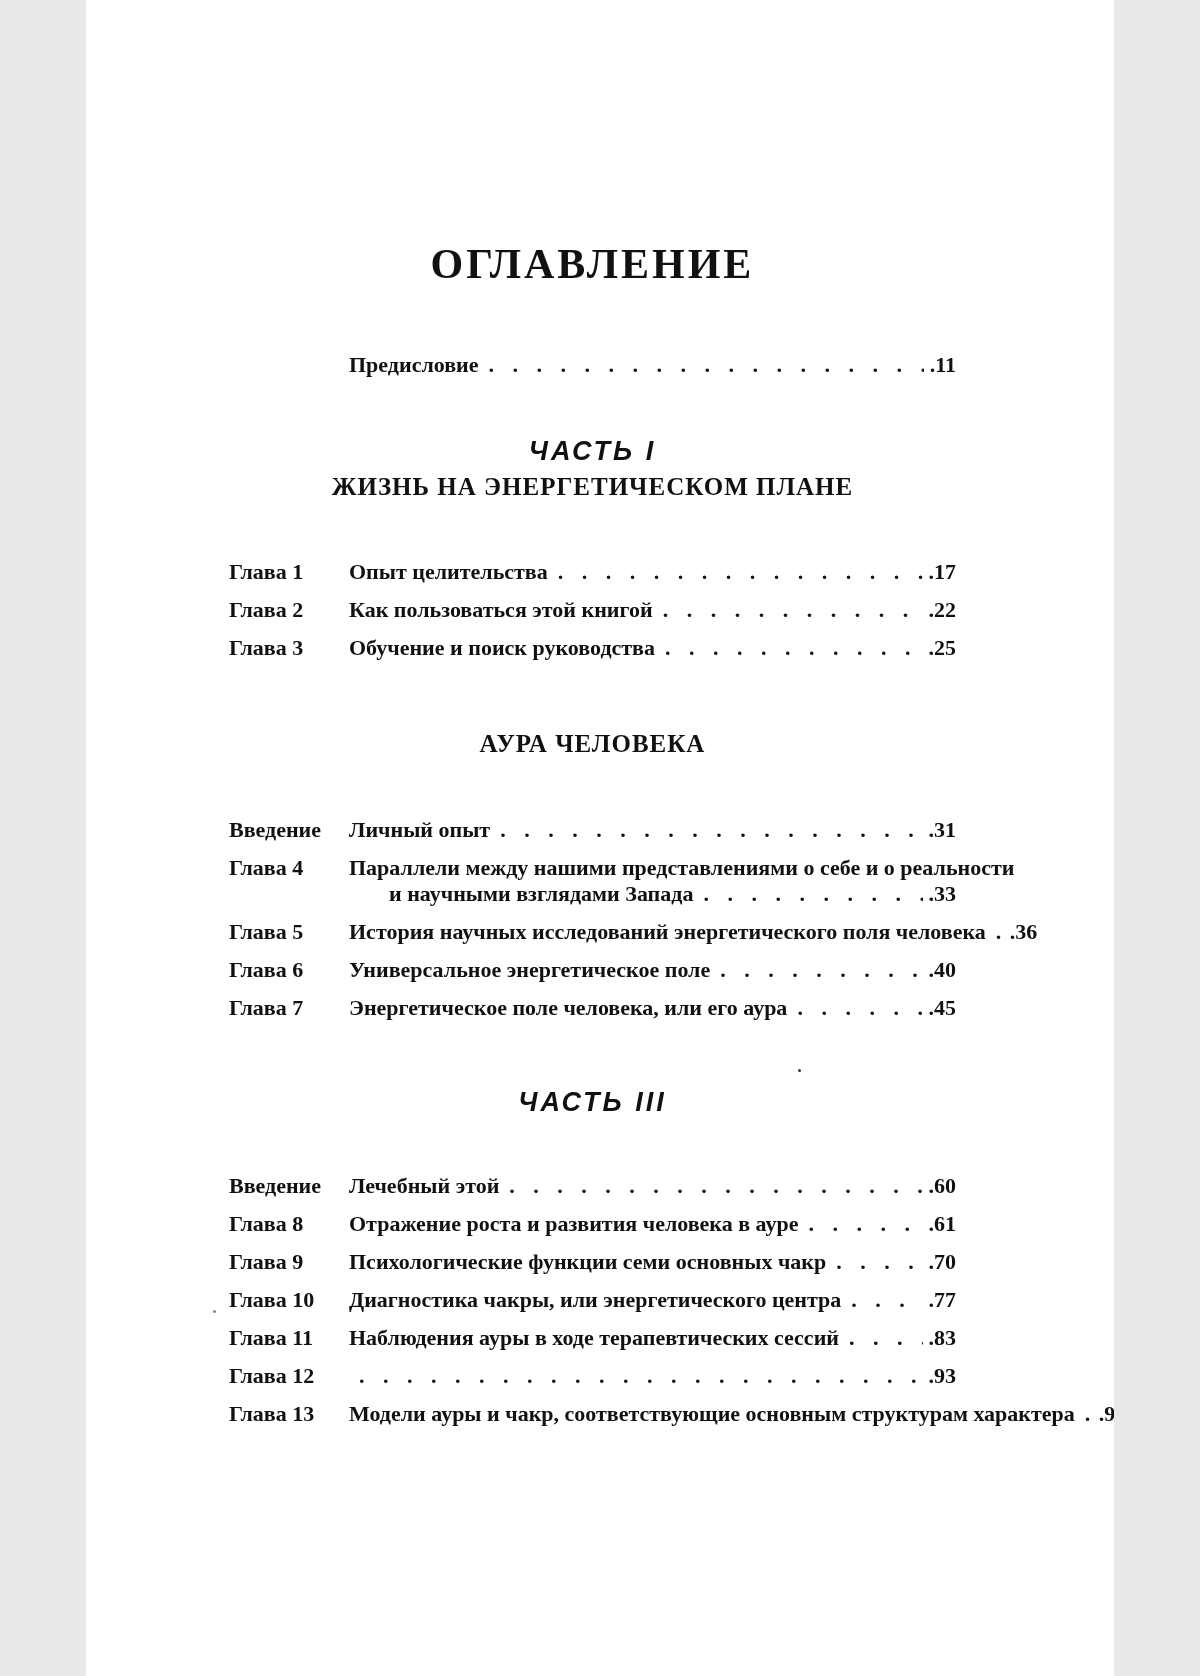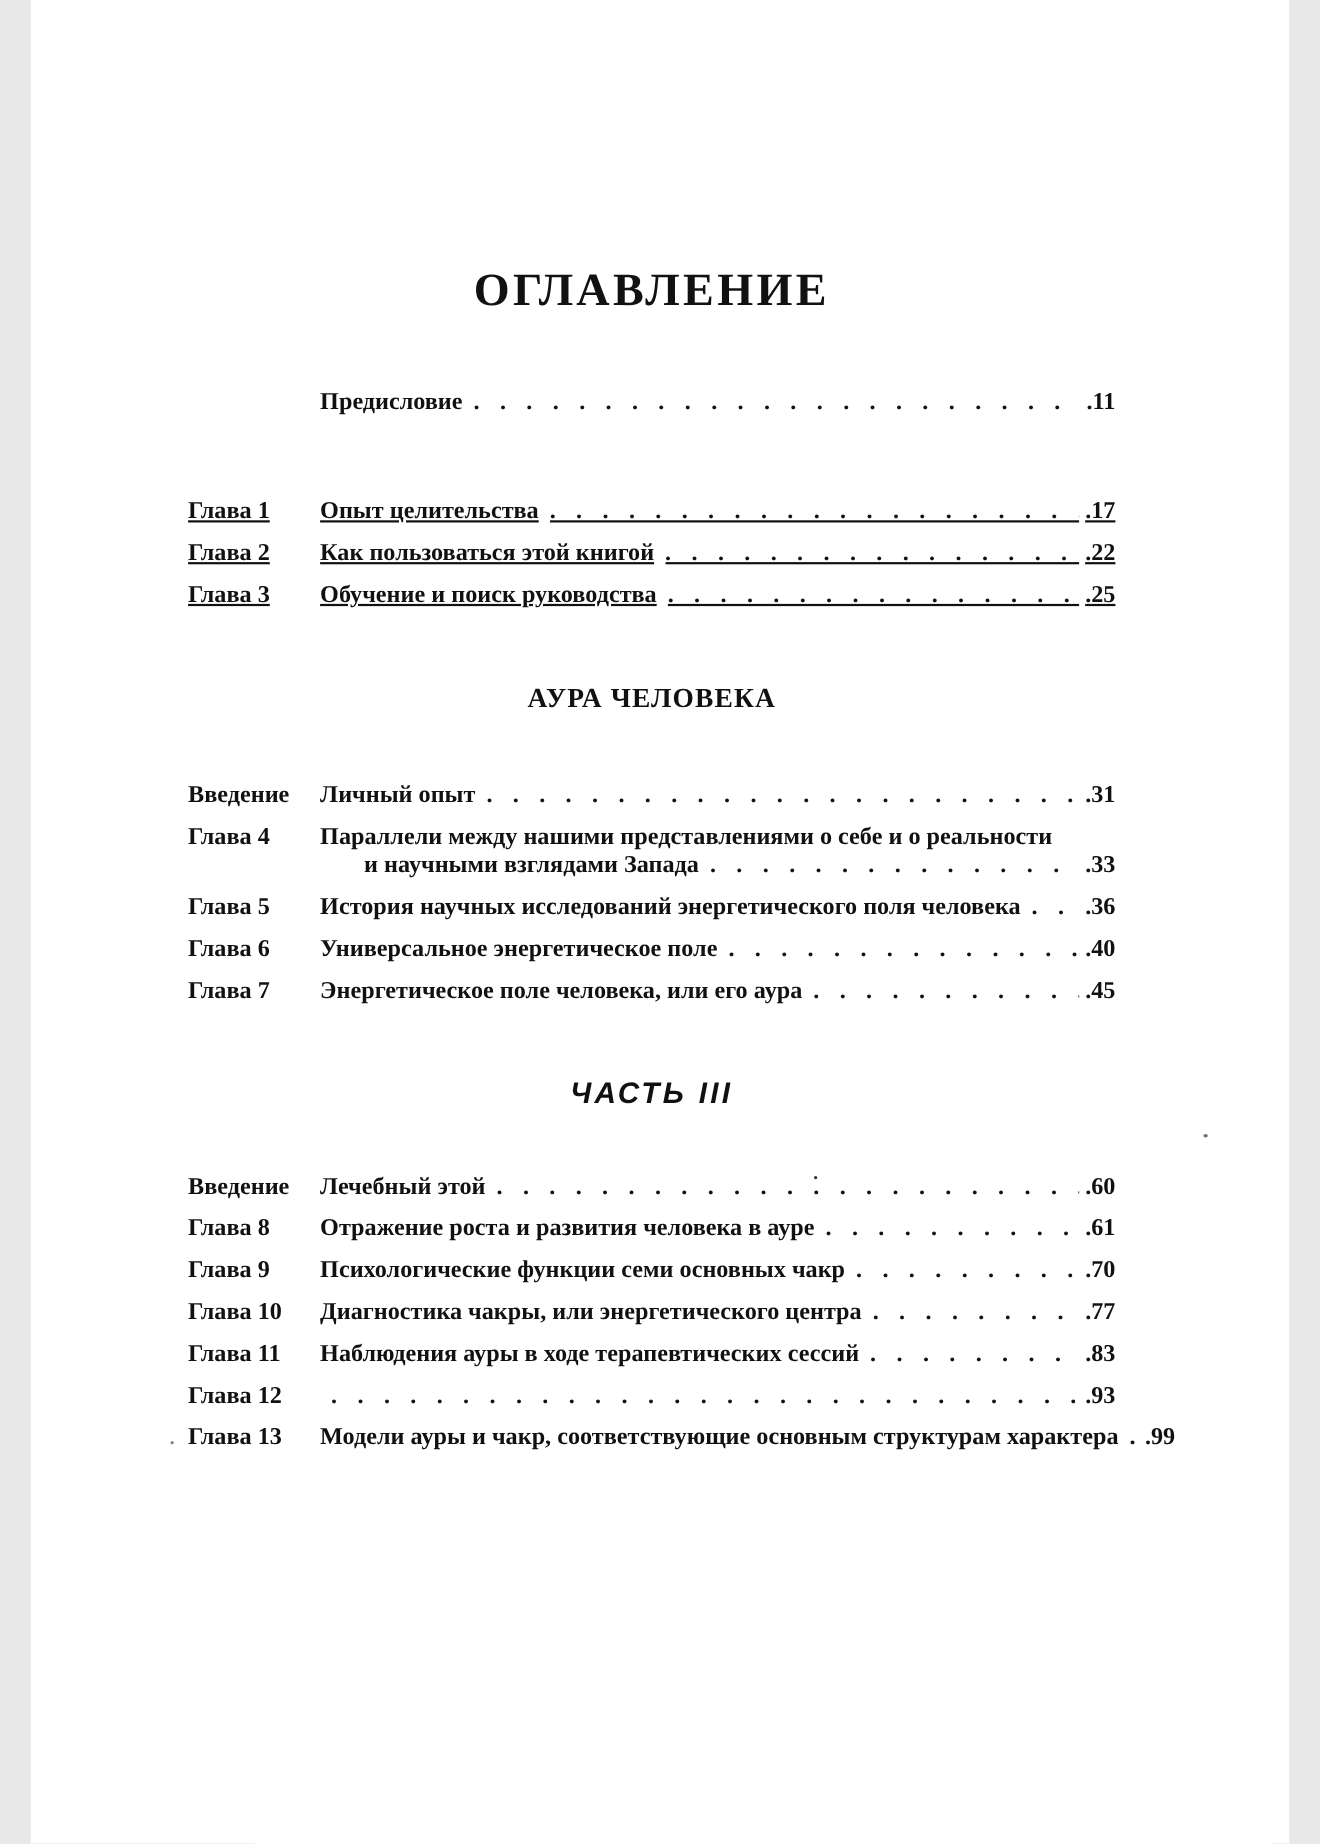--- a/index.html
+++ b/index.html
@@ -1,18 +1,18 @@
 <!DOCTYPE html>
 <html lang="ru"><head>
 <meta charset="utf-8">
 <style>
   html,body { margin:0; padding:0; background:#e8e8e8; }
   .sheet {
     position:relative;
-    width:1144px; height:1676px;
+    width:1028px; height:1676px;
     margin:0 auto;
     background:#ffffff;
     color:#111111;
     font-family:"Liberation Serif", serif;
     overflow:hidden;
   }
   .content { padding:0 158px 0 143px; }
 
   .doc-title {
     padding-top:238px;
@@ -69,21 +69,21 @@
     line-height:34px;
   }
   .part-subtitle {
     font-size:25px;
     font-weight:bold;
     letter-spacing:1px;
     line-height:34px;
     margin-top:2px;
   }
   .part1-block { margin-top:56px; }
-  .part1-rows  { margin-top:73px;text-decoration:underline; }
+  .part1-rows  { margin-top:55px; }
   .part2-block { margin-top:66px; }
   .part2-rows  { margin-top:56px; }
   .part3-block { margin-top:64px; }
   .part3-rows  { margin-top:54px; }
 
   
   .artifact { position:absolute; background:#333; }
   .a1 { left:712px; top:1069px; width:3px; height:3px; border-radius:50%; }
   .a2 { left:1066px; top:1031px; width:4px; height:3px; border-radius:50%; opacity:.7; }
   .a3 { left:127px; top:1310px; width:3px; height:3px; border-radius:50%; opacity:.6; }
@@ -96,20 +96,24 @@
 
     <div class="doc-title">ОГЛАВЛЕНИЕ</div>
 
     <div class="toc-row preface-row">
       <span class="toc-label"></span>
       <span class="toc-title">Предисловие</span>
       <span class="dots"></span>
       <span class="toc-page">.11</span>
     </div>
 
+    <div class="part-block part1-block">
+      <div class="part-heading">ЧАСТЬ I</div>
+      <div class="part-subtitle">ЖИЗНЬ НА ЭНЕРГЕТИЧЕСКОМ ПЛАНЕ</div>
+    </div>
 
     <div class="toc-rows part1-rows">
       <div class="toc-row">
         <span class="toc-label">Глава 1</span>
         <span class="toc-title">Опыт целительства</span>
         <span class="dots"></span>
         <span class="toc-page">.17</span>
       </div>
       <div class="toc-row">
         <span class="toc-label">Глава 2</span>

